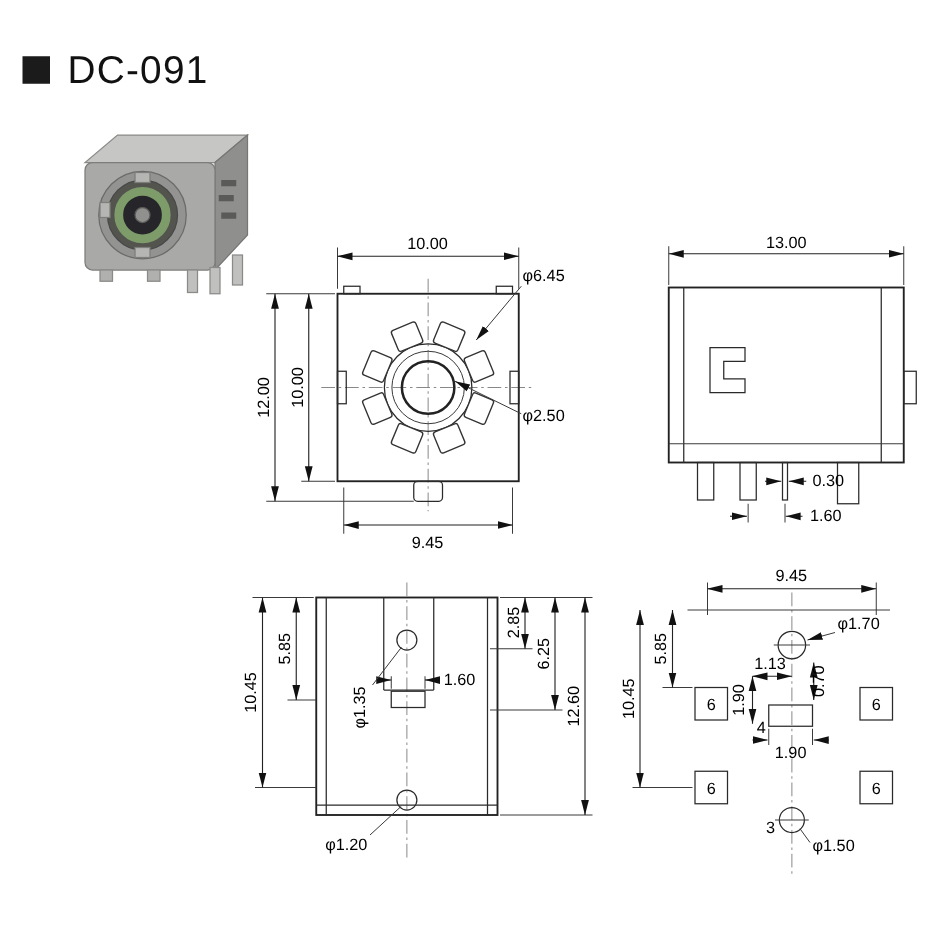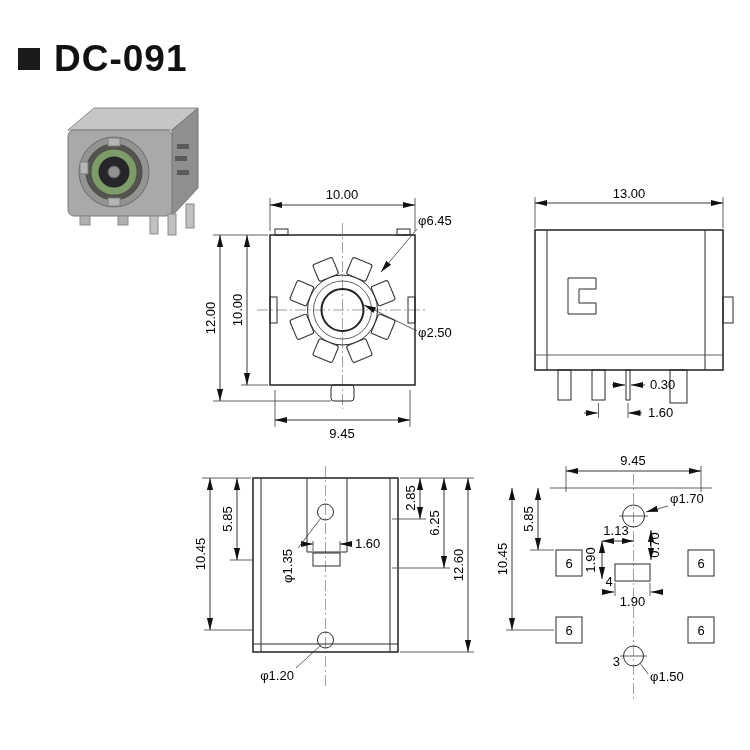--- a/index.html
+++ b/index.html
@@ -1,20 +1,20 @@
 <!DOCTYPE html>
 <html><head>
 <meta charset="utf-8">
 <style>
   html,body{margin:0;padding:0;background:#fff;}
   .page{position:relative;width:750px;height:750px;background:#ffffff;overflow:hidden;
         font-family:"Liberation Sans",sans-serif;}
   .title-block{position:absolute;left:18px;top:38px;display:flex;align-items:center;gap:14px;}
   .title-sq{width:22px;height:22px;background:#1b1b1b;display:inline-block;}
-  .title-text{font-size:37px;font-weight:bold;color:#111;letter-spacing:1px;text-align:center;}
+  .title-text{font-size:31px;font-weight:normal;color:#111;letter-spacing:1px;text-align:center;}
   svg{position:absolute;overflow:visible;}
   
   .body-ln{stroke:#222;stroke-width:1.5;fill:none;}
   .mid-ln{stroke:#2a2a2a;stroke-width:1;fill:none;}
   .thin{stroke:#3a3a3a;stroke-width:0.8;fill:none;}
   .dim{stroke:#222;stroke-width:0.9;fill:none;}
   .cl{stroke:#777;stroke-width:0.7;fill:none;stroke-dasharray:11 3 2 3;}
   .tooth{fill:#ffffff;stroke:#333;stroke-width:1.1;}
   text.dt{font-family:"Liberation Sans",sans-serif;font-size:13px;fill:#000;}
 </style>

